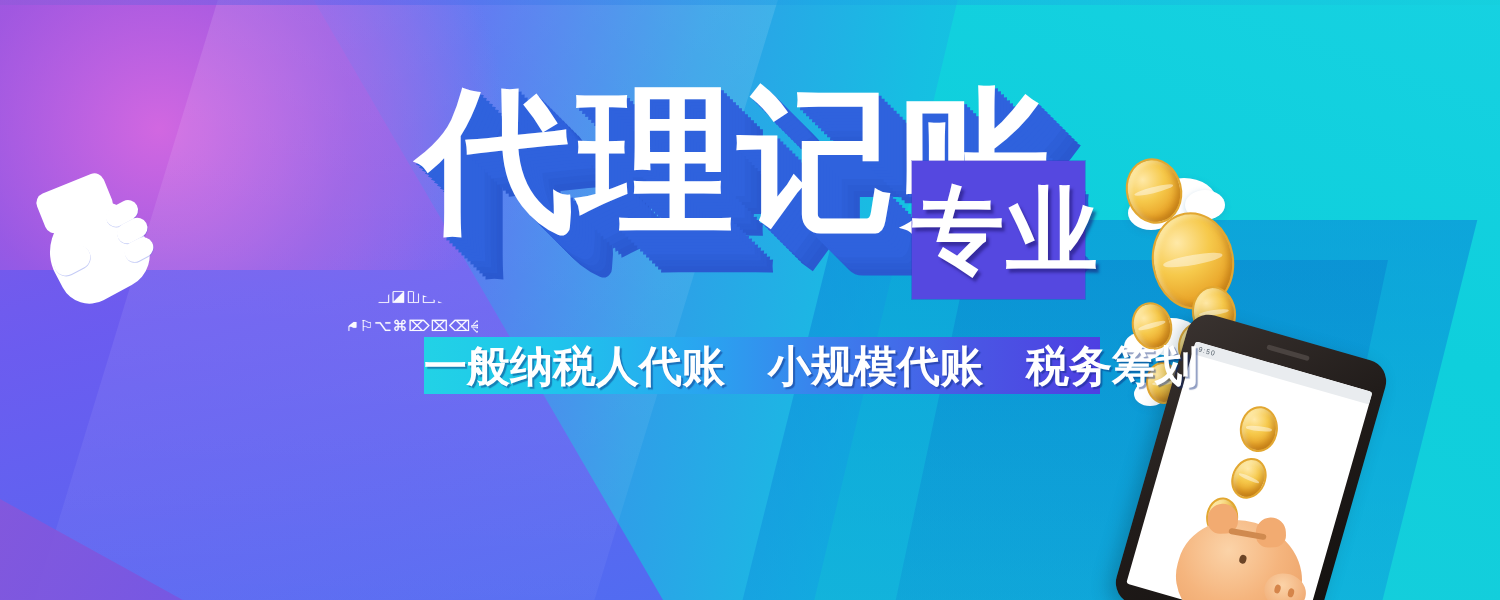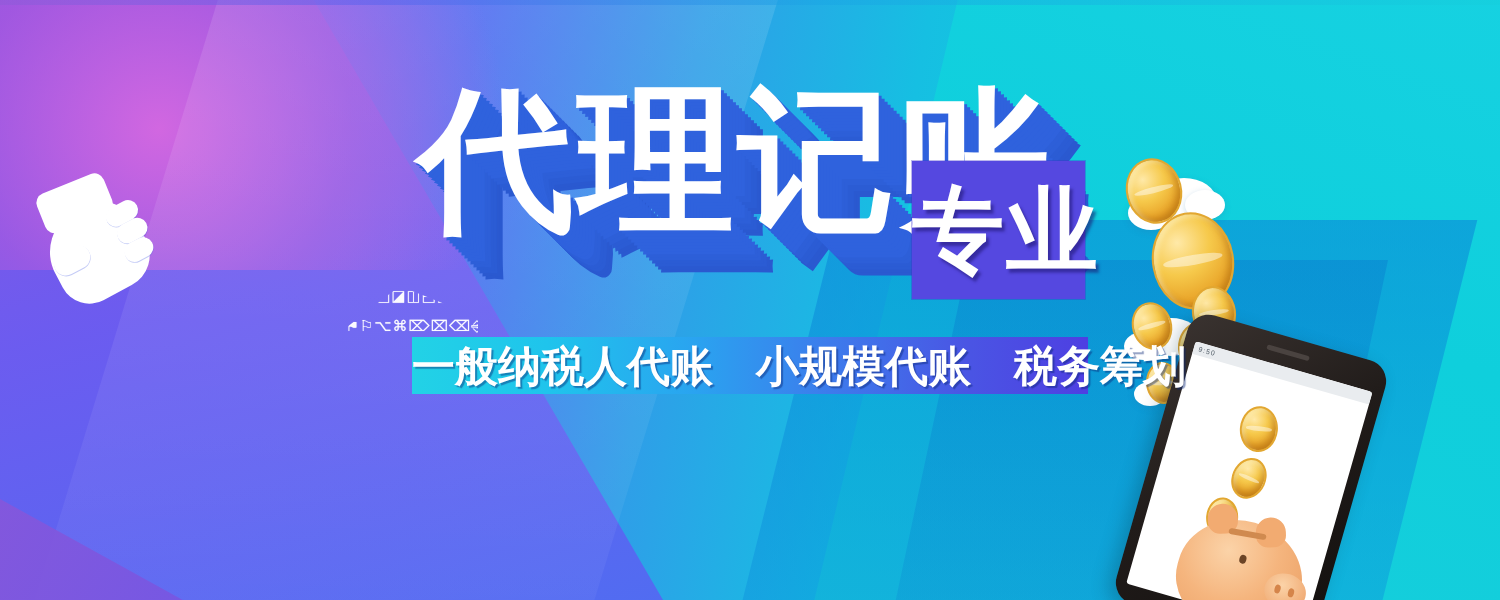--- a/index.html
+++ b/index.html
@@ -295,21 +295,21 @@
     font-size: 92px;
     font-weight: 700;
     color: #ffffff;
     letter-spacing: 2px;
     line-height: 1;
     white-space: nowrap;
     text-shadow: 3px 4px 3px rgba(30,20,110,.55);
   }
   .subbar {
     position: absolute;
-    left: 412px; top: 337px;
+    left: 424px; top: 337px;
     width: 676px; height: 57px;
     background: linear-gradient(90deg,
         #22d2e6 0%, #1fc4ec 20%, #2aa3f0 42%,
         #3d7bec 62%, #4a55e4 82%, #4e3fe2 100%);
   }
   .subbar-text {
     position: absolute;
     left: 0; right: 0; top: 50%;
     transform: translateY(-50%);
     text-align: center;

